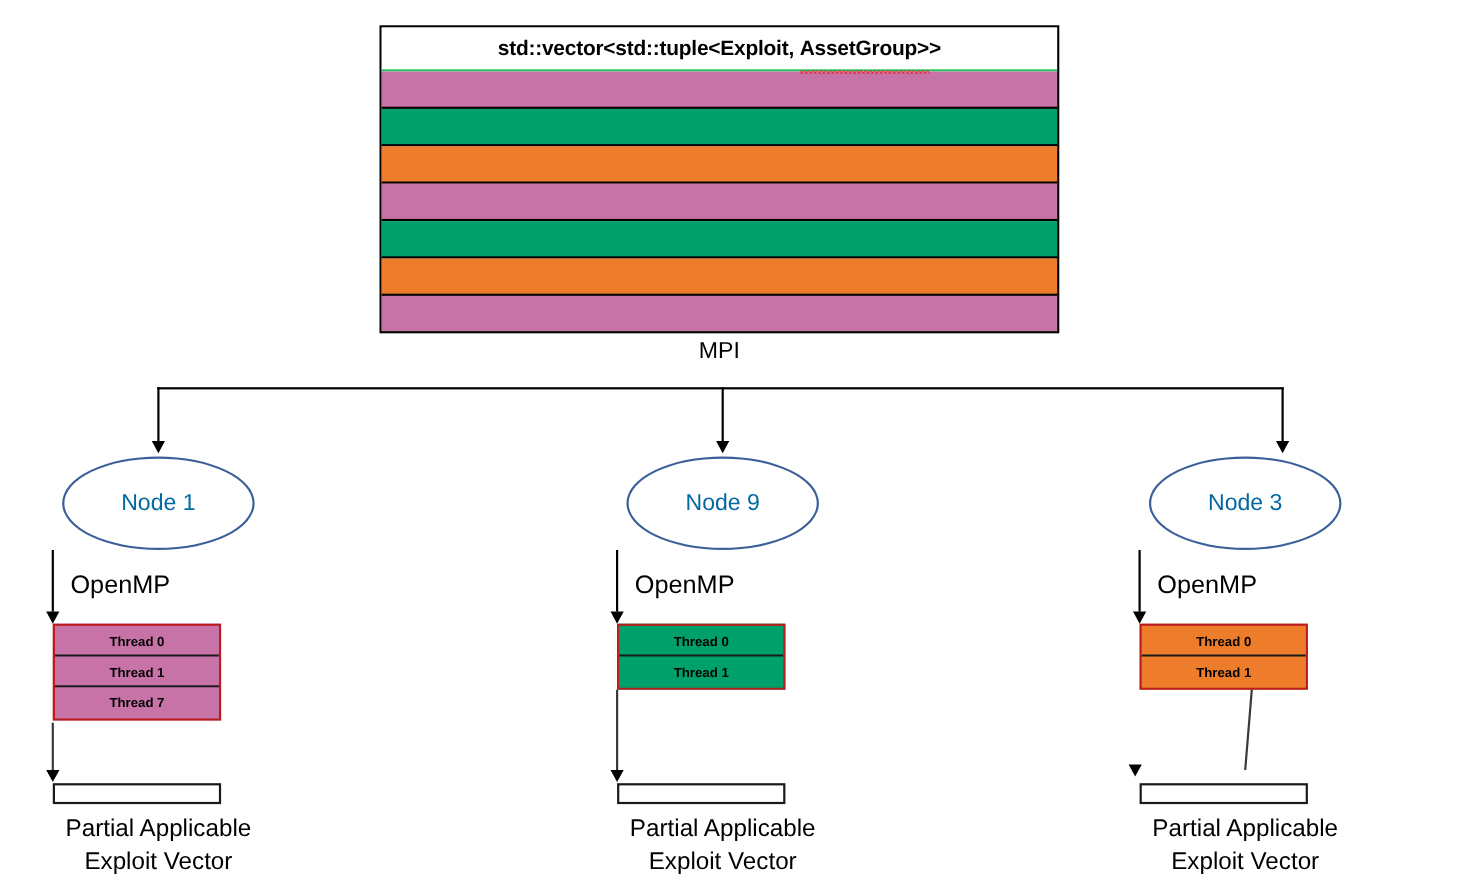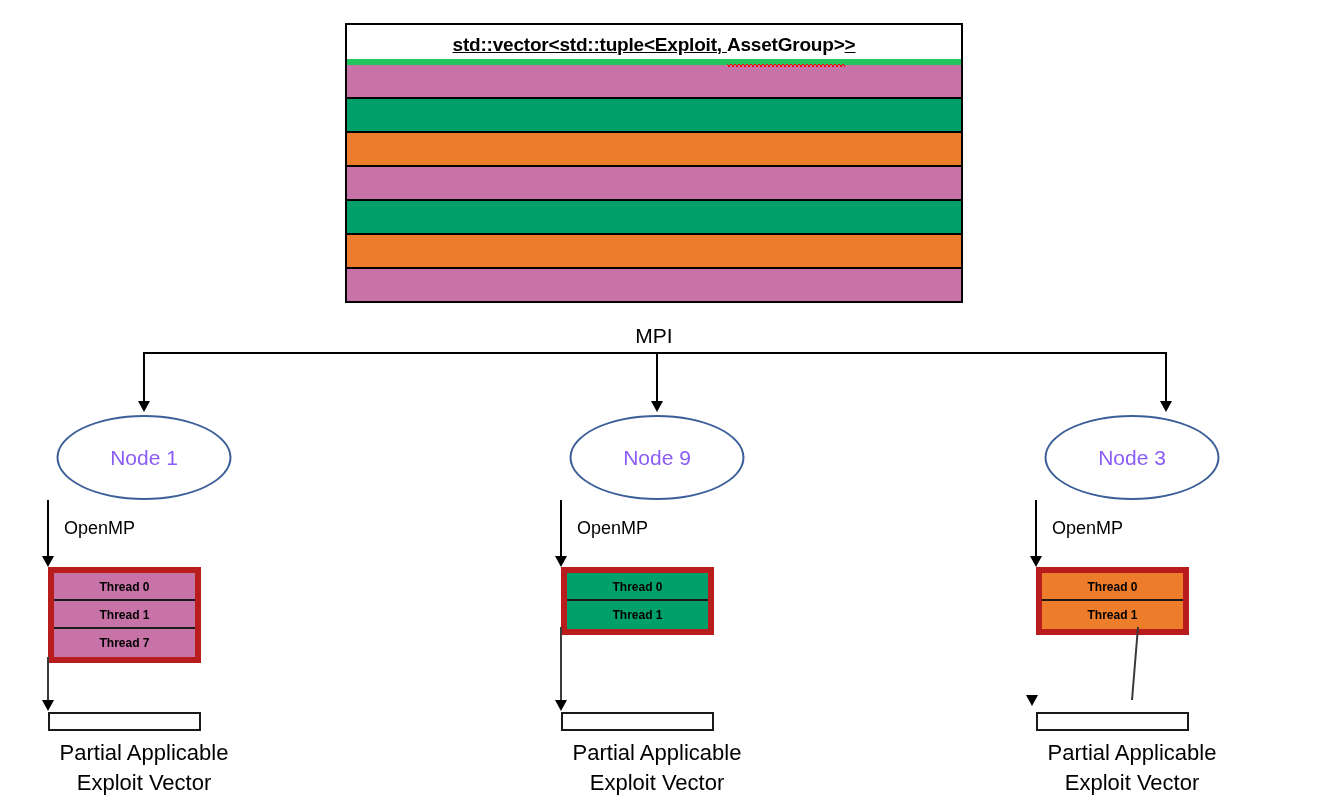--- a/index.html
+++ b/index.html
@@ -32,22 +32,21 @@
   #vector-title {
     height: 40px;
     line-height: 40px;
     text-align: center;
     font-size: 19px;
     font-weight: bold;
     letter-spacing: -0.2px;
     white-space: nowrap;
     background: #ffffff;
     box-sizing: border-box;
-    border-bottom: 6px solid #22c55e;
-    text-decoration: underline;
+    border-bottom: 2px solid #22c55e;
   }
   .squiggle {
     position: relative;
     display: inline-block;
   }
   .squiggle::after {
     content: "";
     position: absolute;
     left: 0;
     right: 0;
@@ -69,21 +68,21 @@
     border-bottom: 2px solid #000000;
     box-sizing: border-box;
   }
   .vector-band:last-child {
     border-bottom: none;
   }
   
   #mpi-label {
     position: absolute;
     left: 604px;
-    top: 324px;
+    top: 307px;
     width: 100px;
     text-align: center;
     font-size: 21px;
     white-space: nowrap;
   }
   #mpi-bus {
     position: absolute;
     left: 143px;
     top: 352px;
     width: 1024px;
@@ -120,21 +119,21 @@
     width: 175px;
     height: 85px;
     border: 2px solid #3B5F98;
     border-radius: 50%;
     background: #ffffff;
     box-sizing: border-box;
     display: flex;
     align-items: center;
     justify-content: center;
     font-size: 21px;
-    color: #8b5cf6;
+    color: #0369a1;
   }
   .openmp-line {
     position: absolute;
     top: 500px;
     left: 50%;
     transform: translateX(-97px);
     width: 2px;
     height: 56px;
     background: #000000;
   }
@@ -142,30 +141,30 @@
     position: absolute;
     top: 556px;
     left: 50%;
     transform: translateX(-102px);
   }
   .openmp-label {
     position: absolute;
     top: 518px;
     left: 50%;
     transform: translateX(-80px);
-    font-size: 18px;
+    font-size: 23px;
     white-space: nowrap;
   }
   .thread-stack {
     position: absolute;
     top: 567px;
     left: 50%;
     transform: translateX(-96px);
     width: 153px;
-    border: 6px solid #b91c1c;
+    border: 2px solid #b91c1c;
     box-sizing: border-box;
     background: #ffffff;
   }
   .thread-row {
     height: 28px;
     line-height: 28px;
     text-align: center;
     font-size: 12px;
     font-weight: bold;
     color: #000000;

